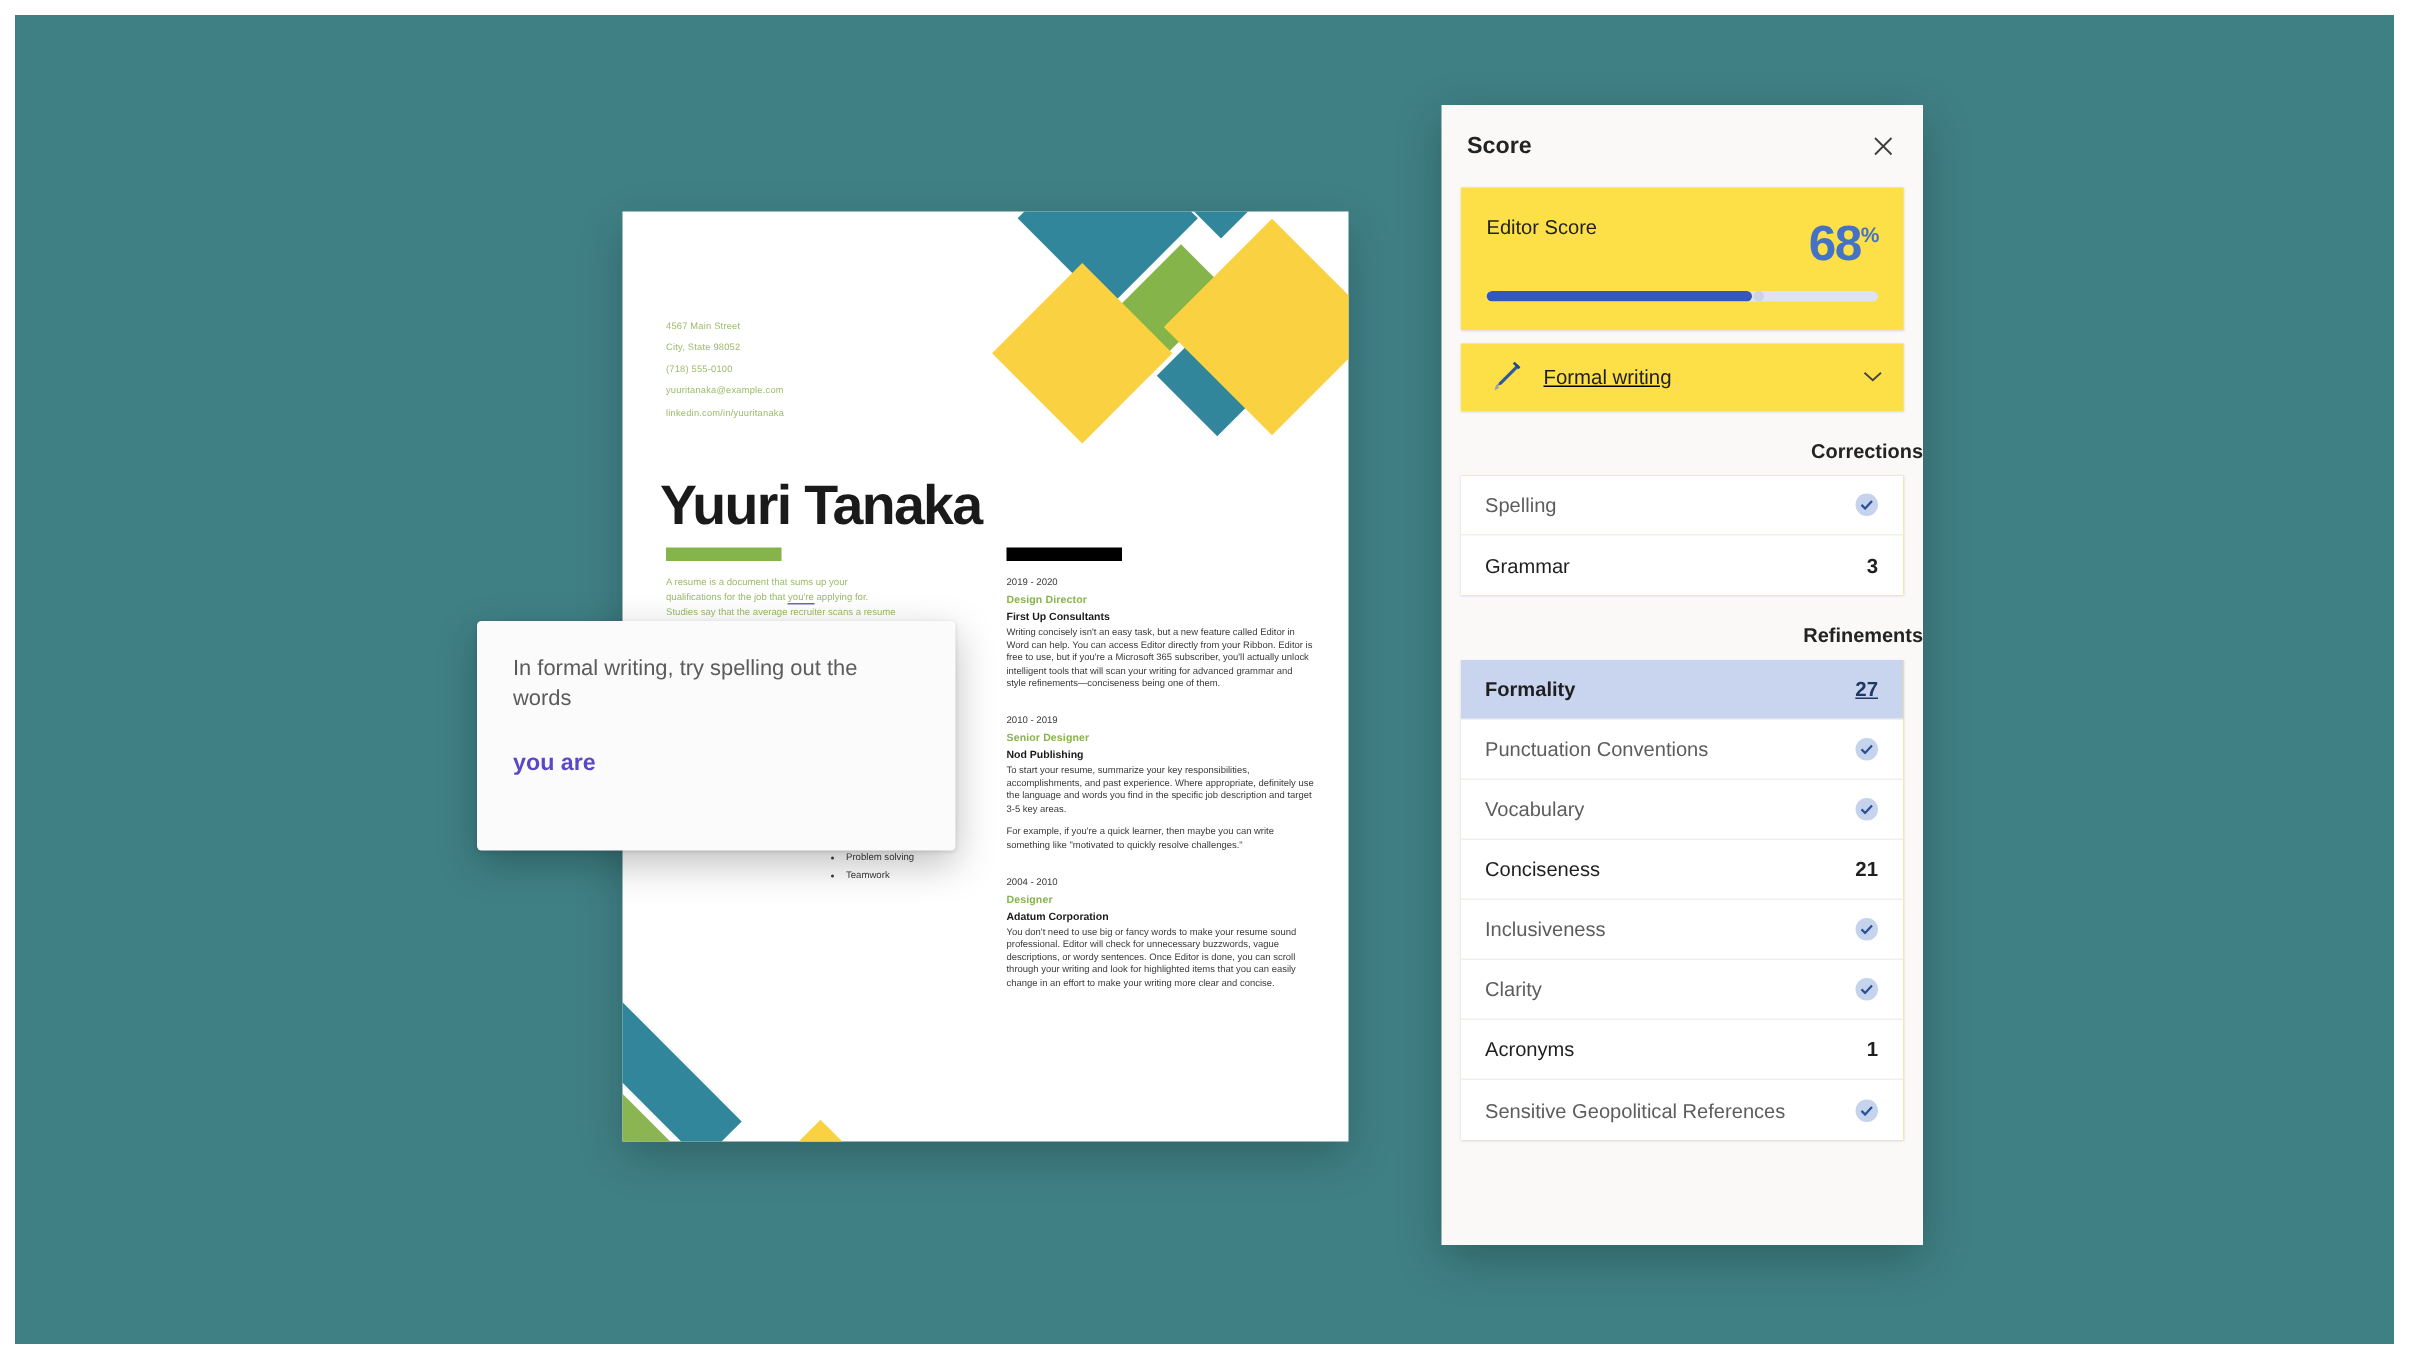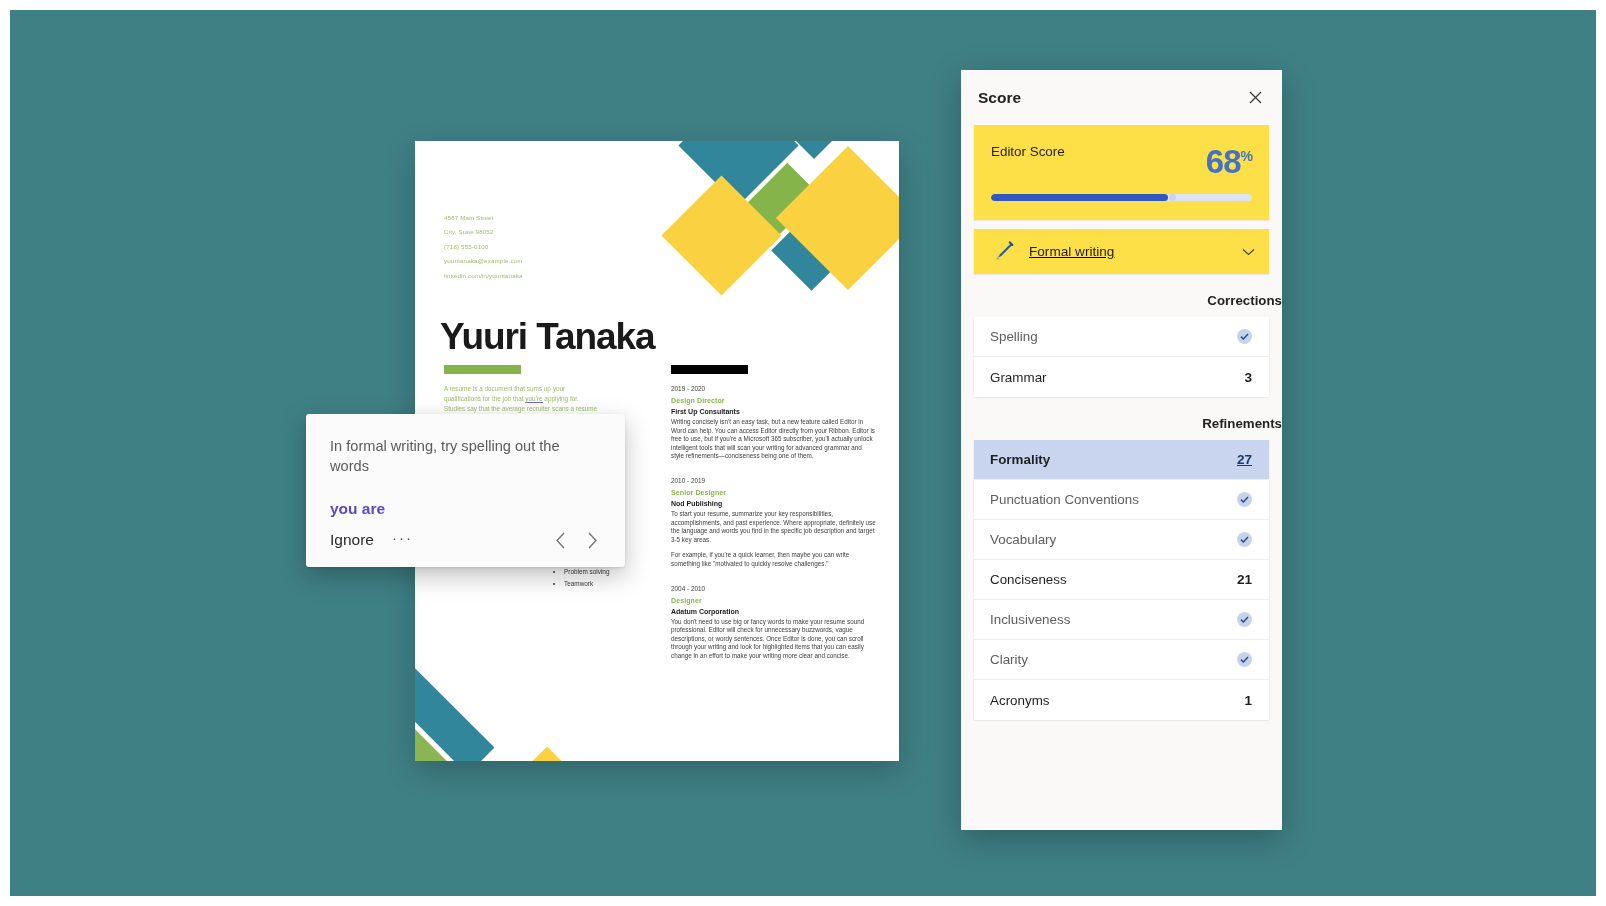--- a/index.html
+++ b/index.html
@@ -108,21 +108,21 @@
     margin-bottom: 1px;
   }
   .job .body {
     font-size: 6.3px; color: #3a3a3a; line-height: 8.6px;
   }
   .job .body p { margin-bottom: 7px; }
 
   
   #suggestion {
     position: absolute;
-    left: 296px; top: 404px;
+    left: 308px; top: 404px;
     width: 319px; height: 153px;
     background: #fbfbfb;
     border-radius: 3px;
     box-shadow: 0 9px 26px rgba(0,0,0,0.25), 0 1px 3px rgba(0,0,0,0.12);
     padding: 22px 24px 0 24px;
   }
   #sugg-text {
     font-size: 14.6px; color: #5b5b5b; line-height: 20px;
     font-weight: 400;
   }
@@ -311,35 +311,20 @@
           <div class="body">
             <p>You don't need to use big or fancy words to make your resume sound professional. Editor will check for unnecessary buzzwords, vague descriptions, or wordy sentences. Once Editor is done, you can scroll through your writing and look for highlighted items that you can easily change in an effort to make your writing more clear and concise.</p>
           </div>
         </div>
       </div>
     </div>
 
     <div id="suggestion">
       <div id="sugg-text">In formal writing, try spelling out the words</div>
       <div id="sugg-replace">you are</div>
-      <div id="sugg-actions">
-        <div id="ignore-btn">Ignore</div>
-        <div id="more-btn">···</div>
-        <div class="nav-spacer"></div>
-        <div class="nav-arrow">
-          <svg width="11" height="17" viewBox="0 0 11 17">
-              <polyline points="9,1 2,8.5 9,16" fill="none" stroke="#6e6e6e" stroke-width="1.3"></polyline>
-            </svg>
-        </div>
-        <div class="nav-arrow" style="margin-left:6px;">
-          <svg width="11" height="17" viewBox="0 0 11 17">
-              <polyline points="2,1 9,8.5 2,16" fill="none" stroke="#6e6e6e" stroke-width="1.3"></polyline>
-            </svg>
-        </div>
-      </div>
     </div>
 
     <div id="editor">
       <div id="editor-head">
         <div id="editor-title">Score</div>
         <div id="close-btn">
           <svg width="13" height="13" viewBox="0 0 13 13">
             <line x1="1" y1="1" x2="12" y2="12" stroke="#3b3b3b" stroke-width="1.2"></line>
             <line x1="12" y1="1" x2="1" y2="12" stroke="#3b3b3b" stroke-width="1.2"></line>
           </svg>
@@ -430,17 +415,25 @@
           <div class="check">
             <svg width="9" height="7" viewBox="0 0 9 7">
                 <polyline points="1,3.6 3.4,6 8,1" fill="none" stroke="#2b4f95" stroke-width="1.5"></polyline>
               </svg>
           </div>
         </div>
         <div class="list-row has-count">
           <div class="lbl">Acronyms</div>
           <div class="cnt">1</div>
         </div>
+        <div class="list-row">
+          <div class="lbl">Sensitive Geopolitical References</div>
+          <div class="check">
+            <svg width="9" height="7" viewBox="0 0 9 7">
+                <polyline points="1,3.6 3.4,6 8,1" fill="none" stroke="#2b4f95" stroke-width="1.5"></polyline>
+              </svg>
+          </div>
+        </div>
       </div>
     </div>
 
   </div>
 </div>
 
 </body></html>

